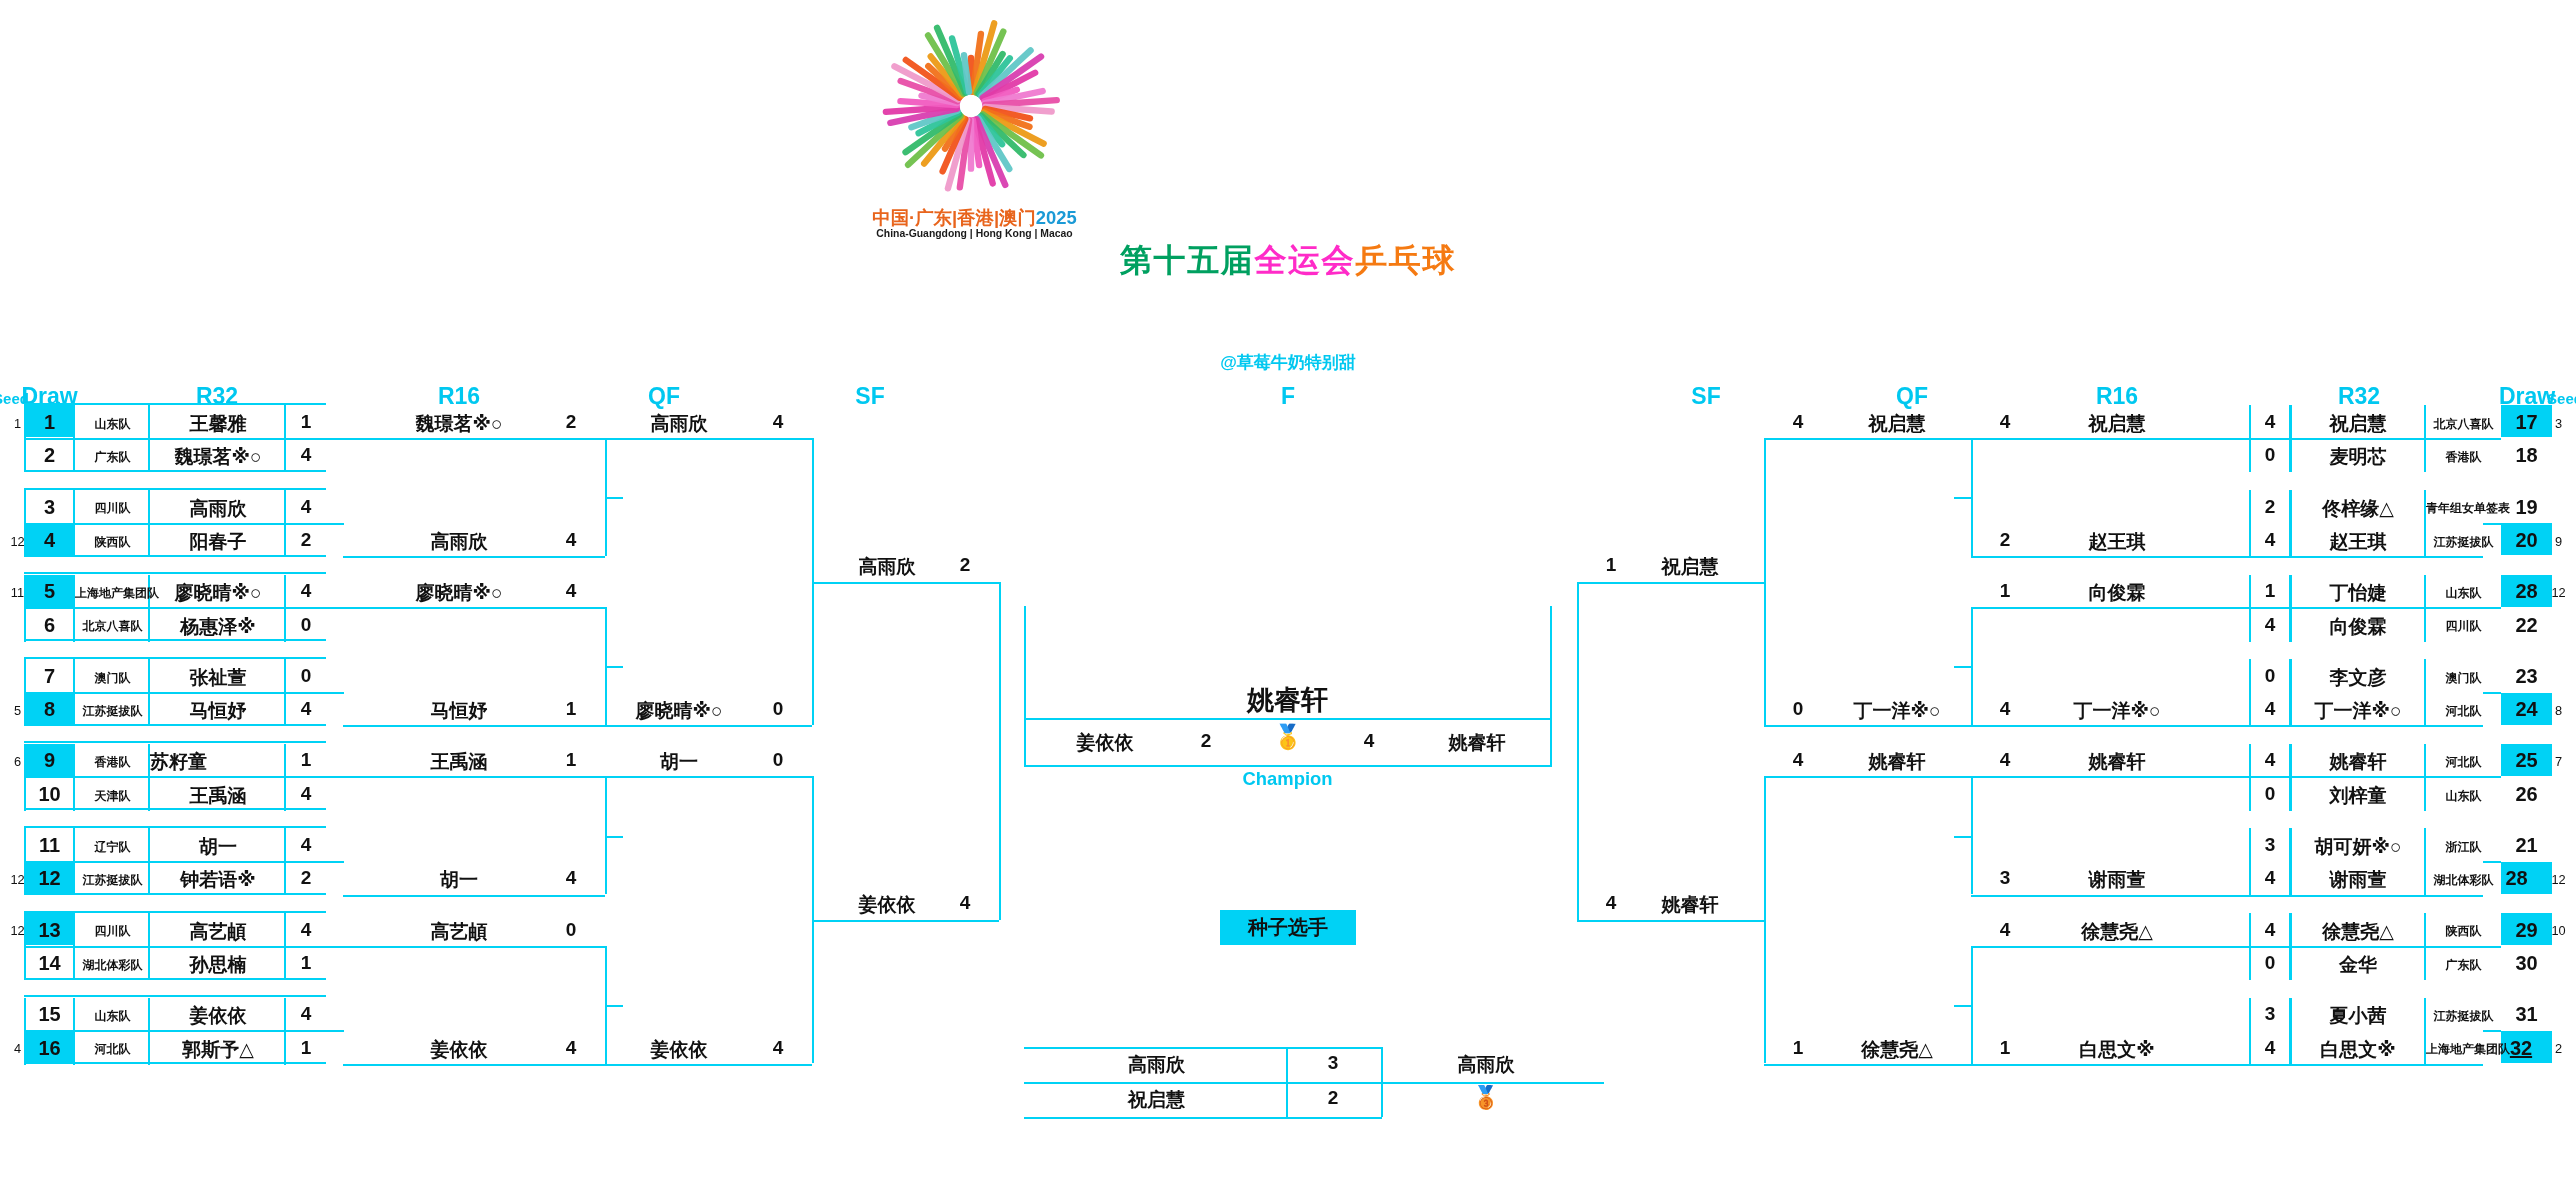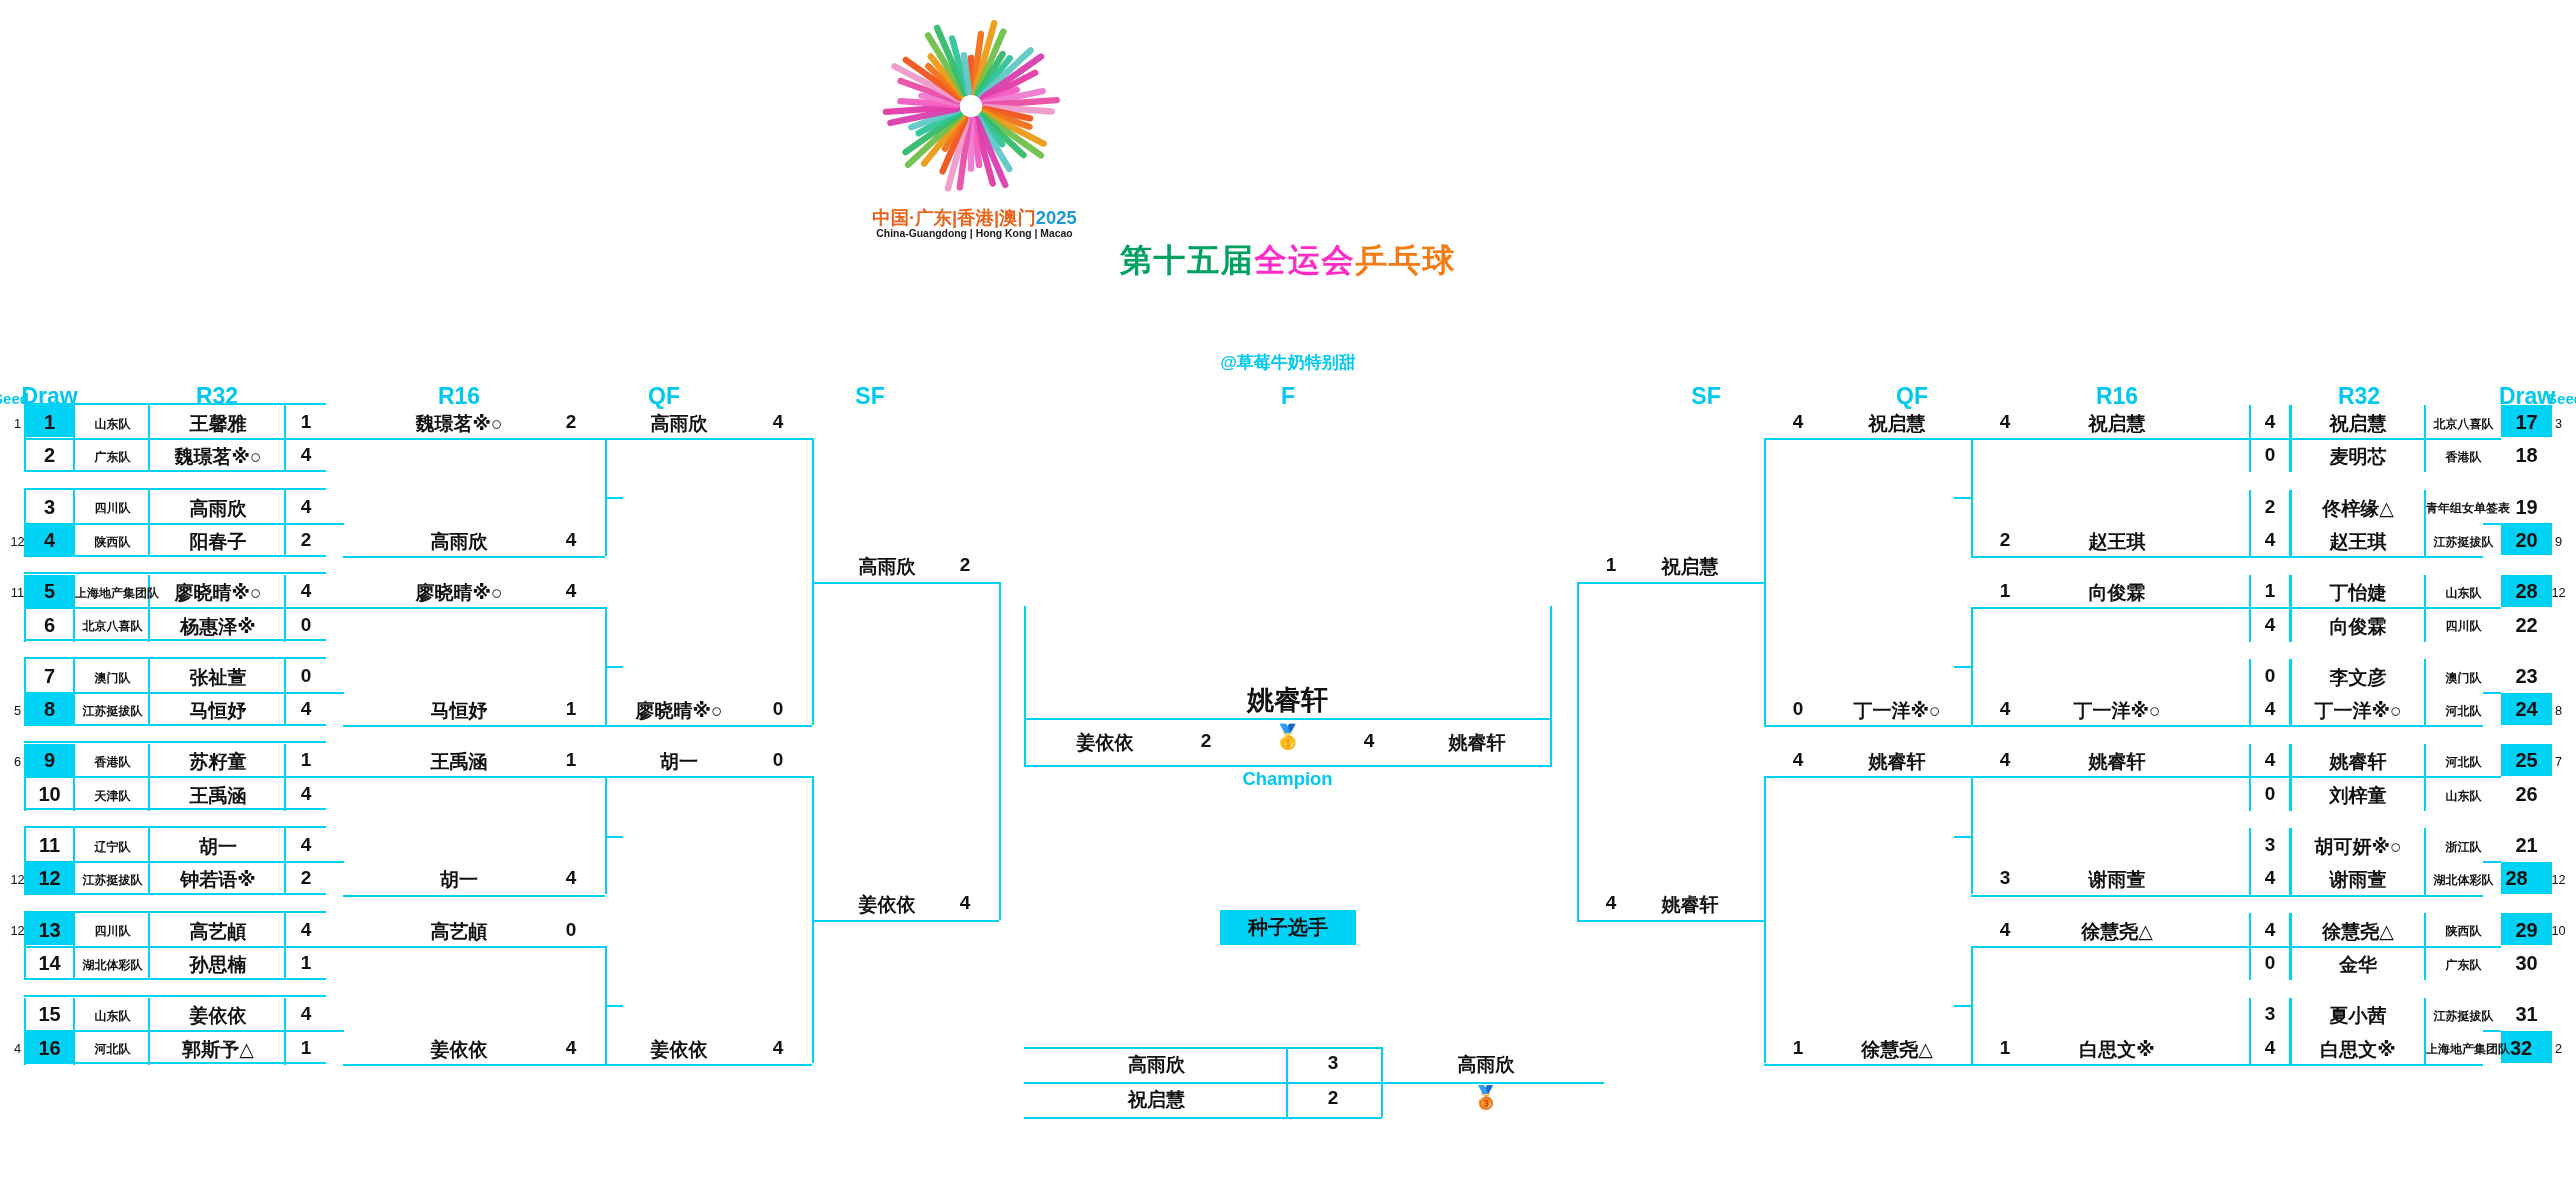--- a/index.html
+++ b/index.html
@@ -202,21 +202,21 @@
     <div class="hl" style="left: 24px; top: 808px; width: 302px;"></div>
     <div class="hl" style="left: 24px; top: 776px; width: 302px;"></div>
     <div class="vl" style="left: 73px; top: 744px; height: 67px;"></div>
     <div class="vl" style="left: 148px; top: 744px; height: 67px;"></div>
     <div class="vl" style="left: 284px; top: 744px; height: 67px;"></div>
     <div class="vl" style="left: 24px; top: 744px; height: 67px;"></div>
     <div class="seedcell" style="left: 24px; top: 744px; width: 51px; height: 32px;"></div>
     <div class="sd" style="left: 0px; top: 754px; width: 35px;">6</div>
     <div class="dw" style="left: 24px; top: 749px; width: 51px;">9</div>
     <div class="tm" style="left: 75px; top: 754px; width: 75px;">香港队</div>
-    <div class="nm" style="left: 150px; top: 749px; width: 136px; text-align: center;">苏籽童</div>
+    <div class="nm" style="left: 150px; top: 749px; width: 136px; text-align: left;">苏籽童</div>
     <div class="sc" style="left: 286px; top: 749px; width: 40px;">1</div>
     <div class="dw" style="left: 24px; top: 783px; width: 51px;">10</div>
     <div class="tm" style="left: 75px; top: 788px; width: 75px;">天津队</div>
     <div class="nm" style="left: 150px; top: 783px; width: 136px; text-align: center;">王禹涵</div>
     <div class="sc" style="left: 286px; top: 783px; width: 40px;">4</div>
     <div class="hl" style="left: 24px; top: 826px; width: 302px;"></div>
     <div class="hl" style="left: 24px; top: 893px; width: 302px;"></div>
     <div class="hl" style="left: 24px; top: 861px; width: 302px;"></div>
     <div class="vl" style="left: 73px; top: 828px; height: 67px;"></div>
     <div class="vl" style="left: 148px; top: 828px; height: 67px;"></div>
@@ -454,21 +454,21 @@
     <div class="vl" style="left: 2424px; top: 998px; height: 67px;"></div>
     <div class="vl" style="left: 2289px; top: 998px; height: 67px;"></div>
     <div class="vl" style="left: 2249px; top: 998px; height: 67px;"></div>
     <div class="vl" style="left: 2290px; top: 998px; height: 67px;"></div>
     <div class="dw" style="left: 2501px; top: 1003px; width: 51px;">31</div>
     <div class="tm" style="left: 2426px; top: 1008px; width: 75px;">江苏挺拔队</div>
     <div class="nm" style="left: 2290px; top: 1003px; width: 136px; text-align: center;">夏小茜</div>
     <div class="sc" style="left: 2250px; top: 1003px; width: 40px;">3</div>
     <div class="seedcell" style="left: 2501px; top: 1031px; width: 51px; height: 32px;"></div>
     <div class="sd" style="left: 2541px; top: 1041px; width: 35px;">2</div>
-    <div class="dw" style="left: 2501px; top: 1037px; width: 40px;">32</div>
+    <div class="dw" style="left: 2501px; top: 1037px; width: 40px; text-decoration: underline;">32</div>
     <div class="tm" style="left: 2426px; top: 1041px; width: 75px;">上海地产集团队</div>
     <div class="nm" style="left: 2290px; top: 1037px; width: 136px; text-align: center;">白思文※</div>
     <div class="sc" style="left: 2250px; top: 1037px; width: 40px;">4</div>
     <div class="hl" style="left: 2483px; top: 438px; width: 17.6px;"></div>
     <div class="hl" style="left: 2483px; top: 523px; width: 17.6px;"></div>
     <div class="hl" style="left: 2483px; top: 607px; width: 17.6px;"></div>
     <div class="hl" style="left: 2483px; top: 692px; width: 17.6px;"></div>
     <div class="hl" style="left: 2483px; top: 776px; width: 17.6px;"></div>
     <div class="hl" style="left: 2483px; top: 861px; width: 17.6px;"></div>
     <div class="hl" style="left: 2483px; top: 946px; width: 17.6px;"></div>

